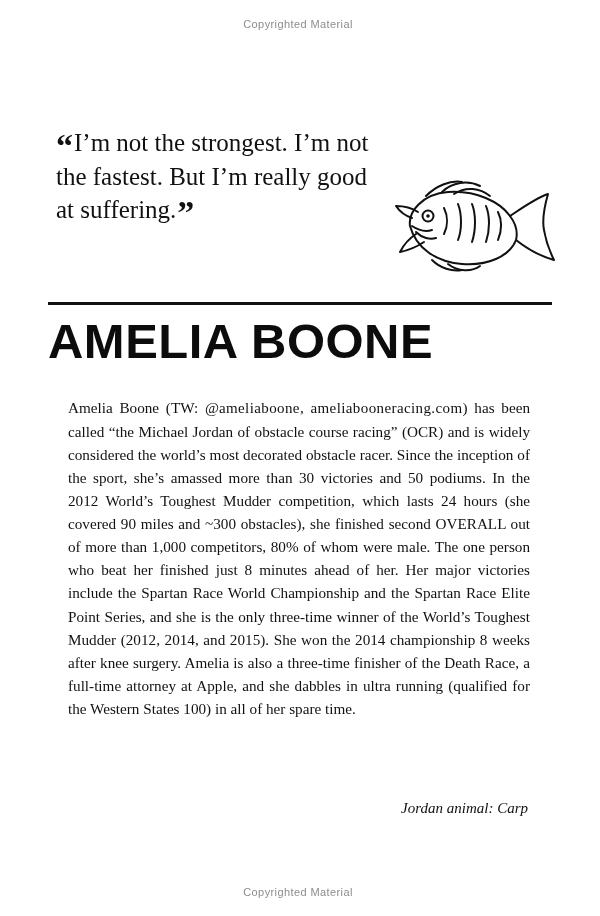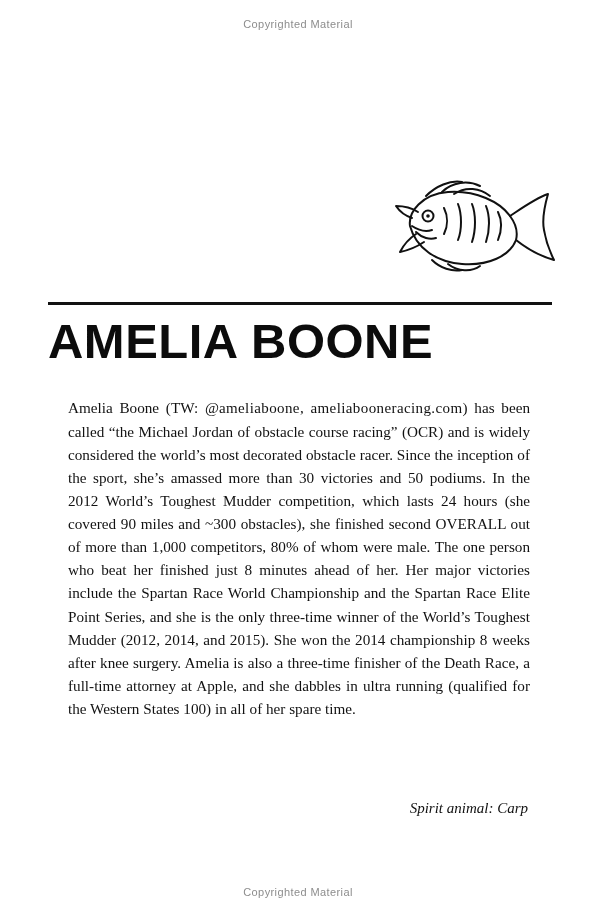--- a/index.html
+++ b/index.html
@@ -118,20 +118,25 @@
     color: #111;
   }
 </style>
 </head>
 <body>
 
 <div class="page">
 
   <div class="copyright-top">Copyrighted Material</div>
 
+  <div class="quote-block">
+    <div class="quote-text">
+      <span class="quote-mark quote-open">“</span><span>I’m not the strongest. I’m not the fastest. But I’m really good at suffering.</span><span class="quote-mark quote-close">”</span>
+    </div>
+  </div>
 
   <div class="fish-wrap">
     <svg width="170" height="110" viewBox="0 0 170 110" fill="none" xmlns="http://www.w3.org/2000/svg">
       <g stroke="#111" stroke-width="2" fill="none" stroke-linecap="round" stroke-linejoin="round">
         <path d="M18 58 C16 44, 30 26, 56 24 C84 22, 108 34, 118 48 C124 56, 126 64, 124 72 C118 88, 96 98, 70 96 C44 94, 24 80, 18 58 Z"></path>
         <path d="M118 48 C130 40, 144 30, 156 26 C152 40, 150 52, 152 62 C154 74, 158 84, 162 92 C148 88, 134 80, 124 72"></path>
         <path d="M34 28 C44 18, 58 12, 70 14"></path>
         <path d="M50 24 C60 14, 76 12, 88 18"></path>
         <path d="M62 26 C74 18, 88 20, 98 28"></path>
         <path d="M40 92 C48 100, 60 104, 70 102"></path>
@@ -152,17 +157,17 @@
   </div>
 
   <div class="rule"></div>
 
   <div class="name-title">AMELIA BOONE</div>
 
   <div class="bio">
     <span>Amelia Boone (TW: @</span><span class="sc">ameliaboone</span><span>, </span><span class="sc">ameliabooneracing.com</span><span>) has been called “the Michael Jordan of obstacle course racing” (OCR) and is widely considered the world’s most decorated obstacle racer. Since the inception of the sport, she’s amassed more than 30 victories and 50 podiums. In the 2012 World’s Toughest Mudder competition, which lasts 24 hours (she covered 90 miles and ~300 obstacles), she finished second OVERALL out of more than 1,000 competitors, 80% of whom were male. The one person who beat her finished just 8 minutes ahead of her. Her major victories include the Spartan Race World Championship and the Spartan Race Elite Point Series, and she is the only three-time winner of the World’s Toughest Mudder (2012, 2014, and 2015). She won the 2014 championship 8 weeks after knee surgery. Amelia is also a three-time finisher of the Death Race, a full-time attorney at Apple, and she dabbles in ultra running (qualified for the Western States 100) in all of her spare time.</span>
   </div>
 
-  <div class="spirit">Spirit animal: Carp</div>
+  <div class="spirit">Jordan animal: Carp</div>
 
   <div class="copyright-bottom">Copyrighted Material</div>
 
 </div>
 
 </body></html>

